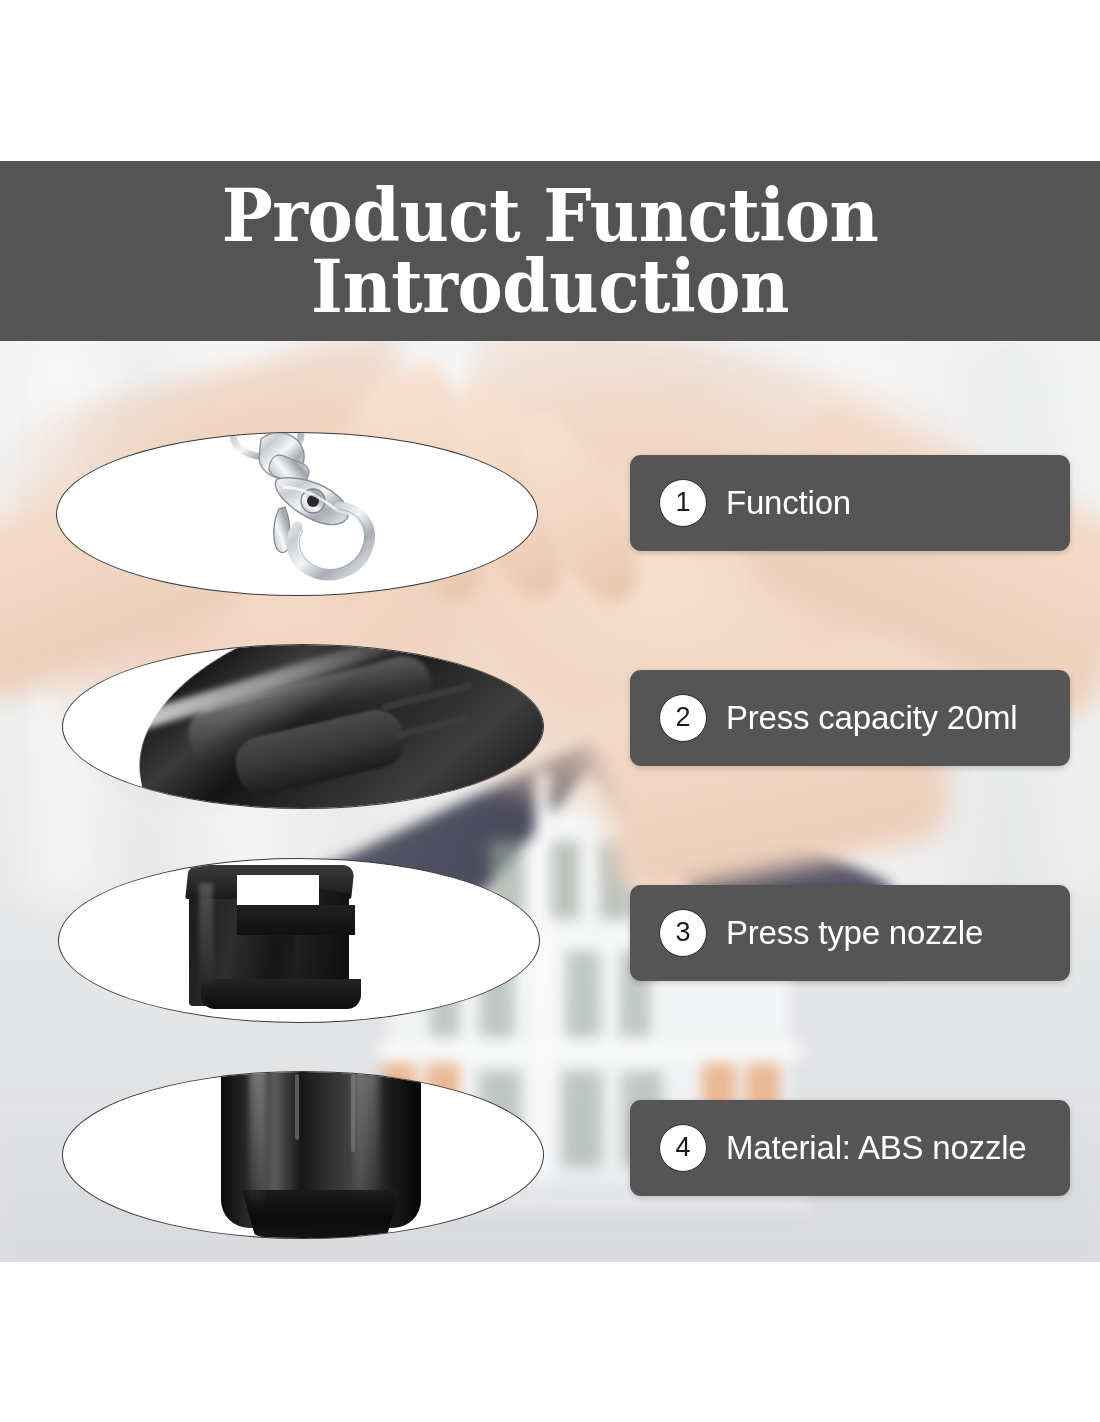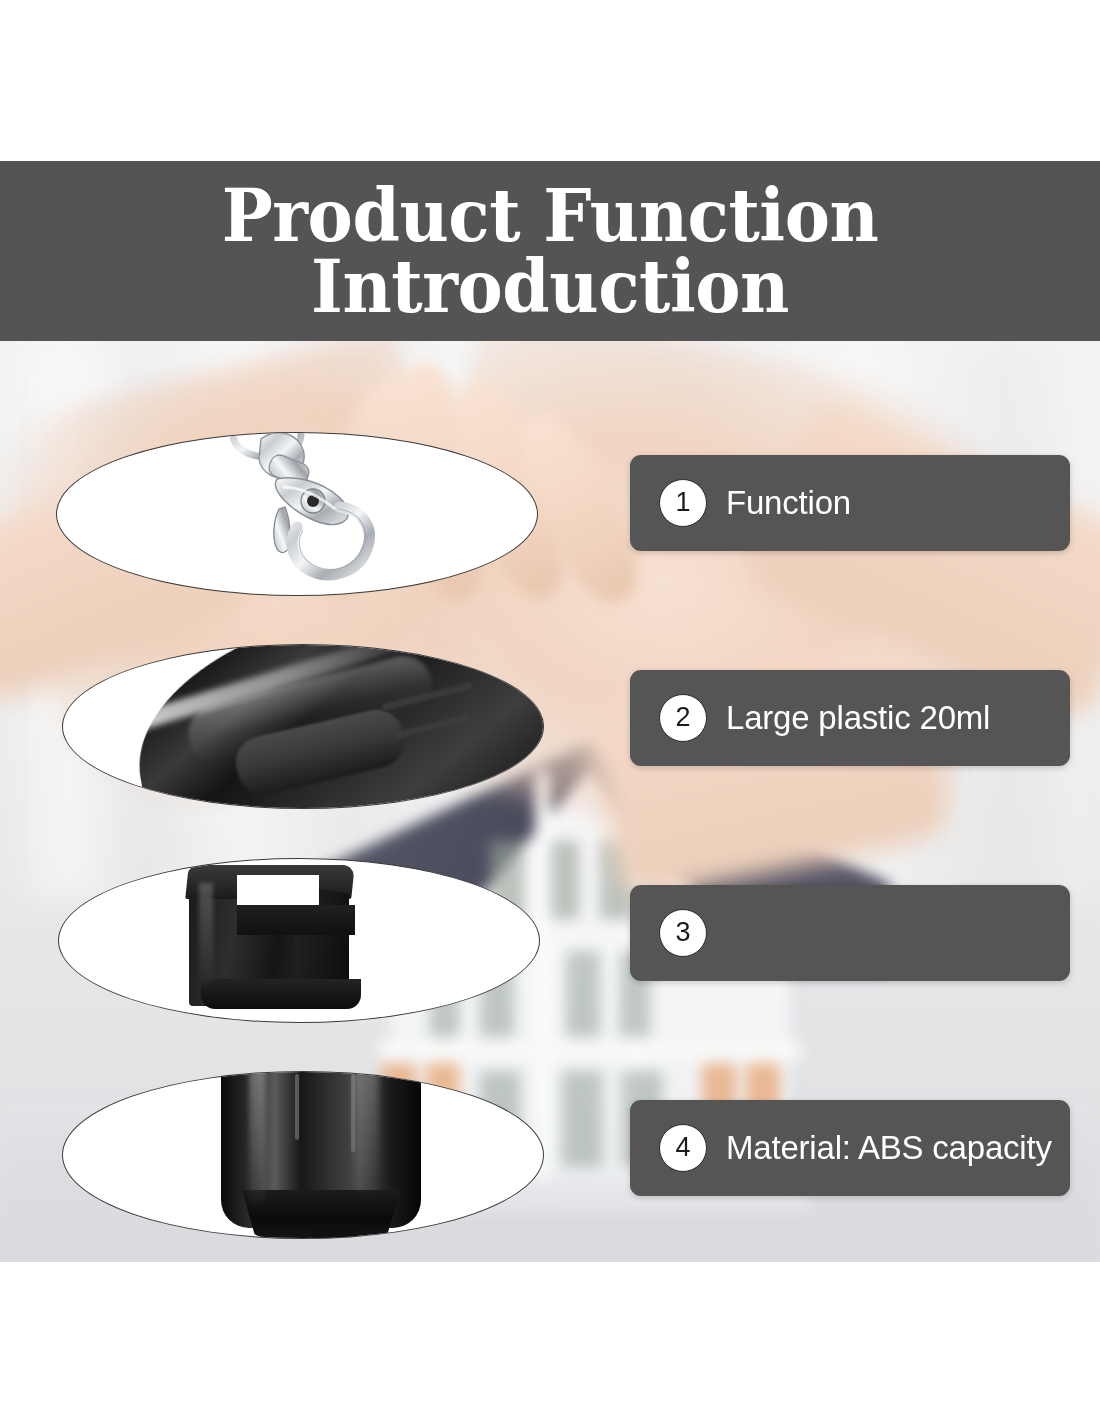--- a/index.html
+++ b/index.html
@@ -413,27 +413,28 @@
     </div>
   </div>
 
   <div class="feature-box" style="left:630px;top:114px;">
     <div class="feat-num">1</div>
     <div class="feat-label">Function</div>
   </div>
 
   <div class="feature-box" style="left:630px;top:329px;">
     <div class="feat-num">2</div>
-    <div class="feat-label">Large plastic 20ml</div>
+    <div class="feat-label">Press capacity 20ml</div>
   </div>
 
   <div class="feature-box" style="left:630px;top:544px;">
     <div class="feat-num">3</div>
+    <div class="feat-label">Press type nozzle</div>
   </div>
 
   <div class="feature-box" style="left:630px;top:759px;">
     <div class="feat-num">4</div>
-    <div class="feat-label">Material: ABS capacity</div>
+    <div class="feat-label">Material: ABS nozzle</div>
   </div>
 
 </div>
 
 <div class="bottom-white"></div>
 
 </body></html>

